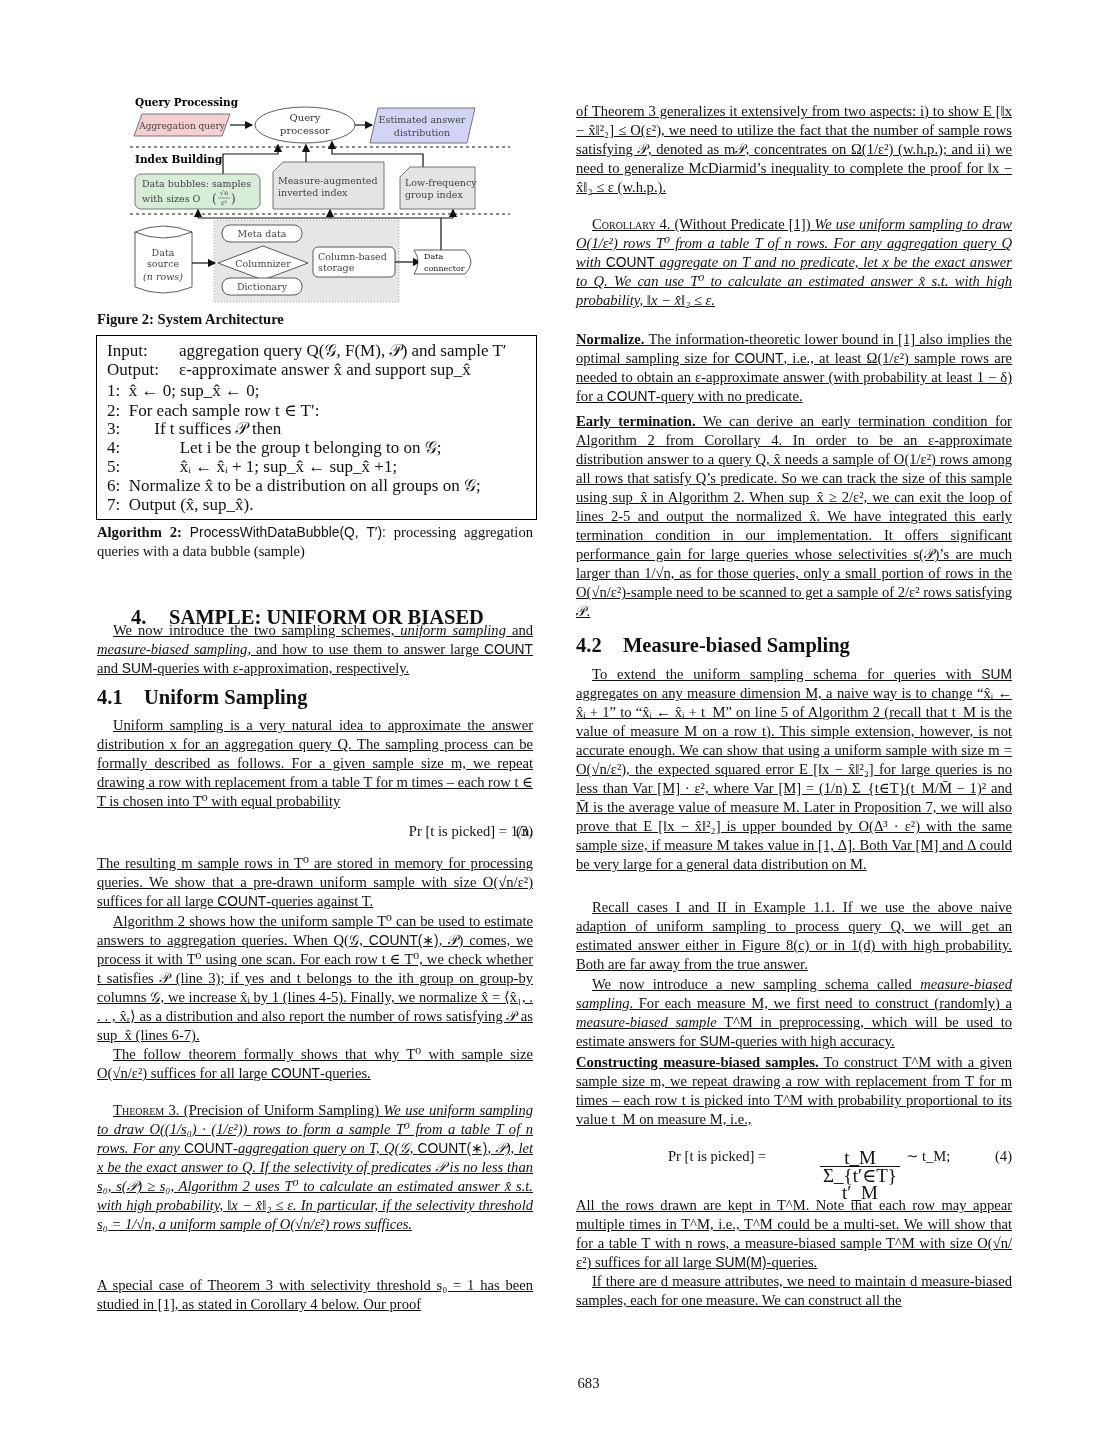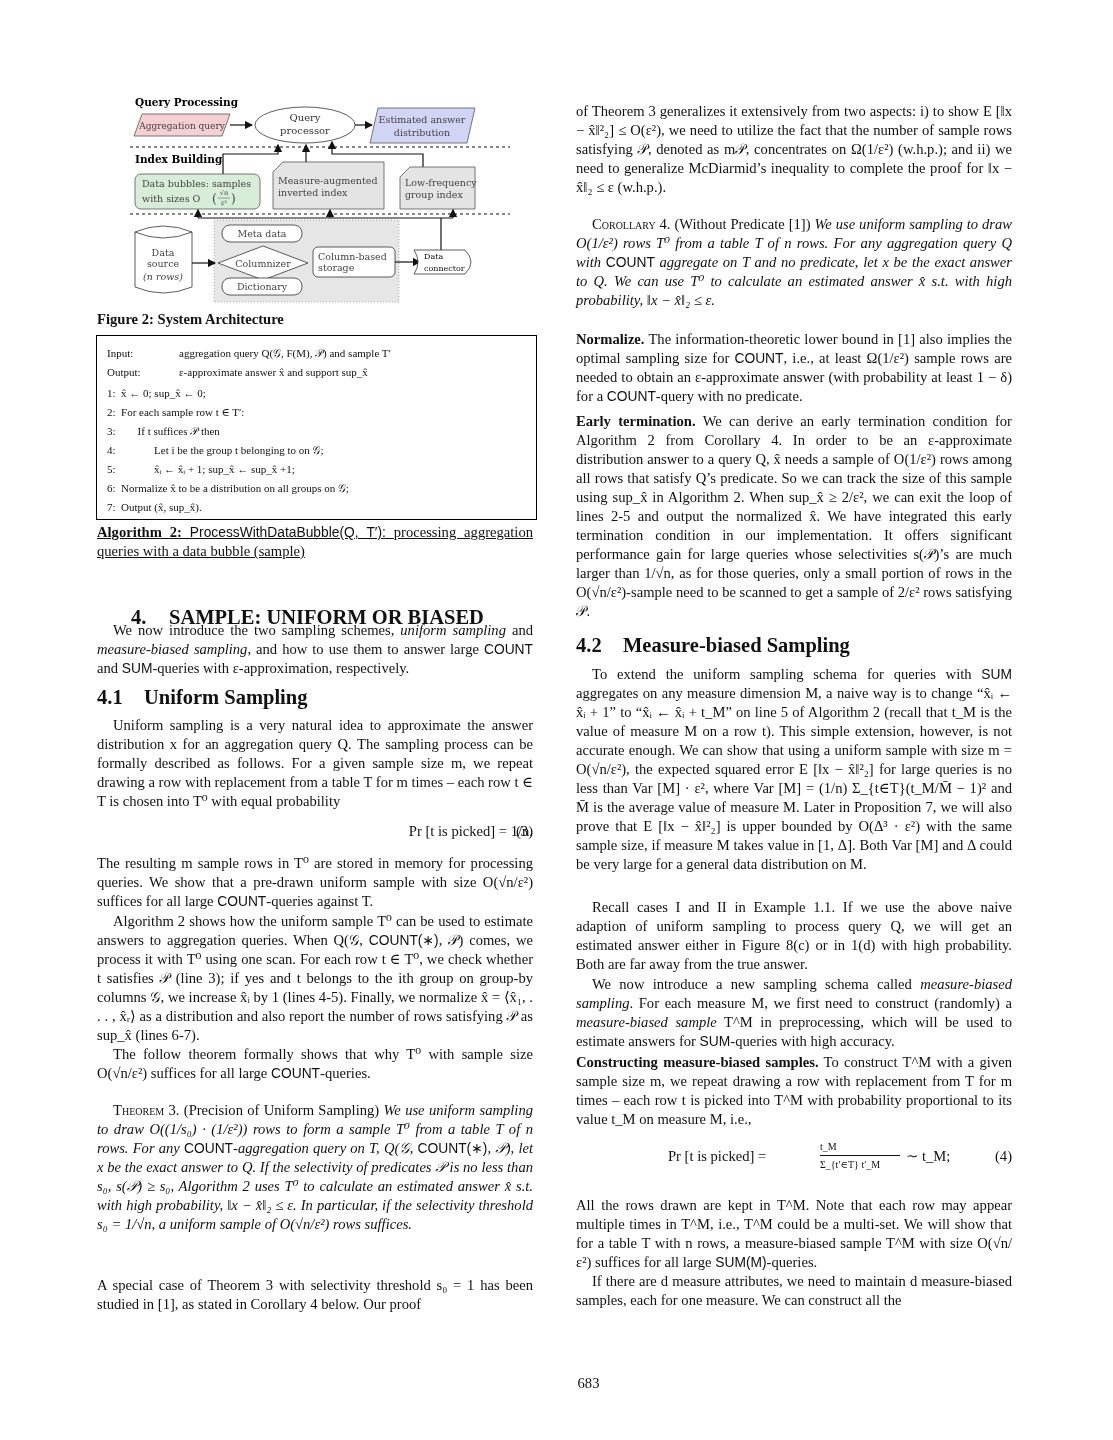--- a/index.html
+++ b/index.html
@@ -1,43 +1,43 @@
 <!DOCTYPE html>
 <html><head>
 <meta charset="utf-8">
 <style>
   html, body { margin: 0; padding: 0; background: #ffffff; }
   body { width: 1113px; height: 1440px; position: relative; overflow: hidden;
          font-family: "Liberation Serif", "DejaVu Serif", serif; color: #111; }
   .col { position: absolute; top: 0; width: 436px; font-size: 14.6px; line-height: 19.05px; }
   #left { left: 97px; }
   #right { left: 576px; }
-  p { margin: 0; text-align: justify; }
+  p { margin: 0; text-align: justify; text-decoration: underline; }
   .indent { text-indent: 16px; }
   .sf { font-family: "Liberation Sans", "DejaVu Sans", sans-serif; font-size: 13.8px; }
   .it { font-style: italic; }
   .b { font-weight: bold; }
   .sc { font-variant: small-caps; }
   .abs { position: absolute; }
   h1.sec { font-size: 20.5px; font-weight: bold; margin: 17px; position: absolute; left: 17px; white-space: nowrap; }
   h1.sec .num { display: inline-block; width: 38px; }
   h2.sub { font-size: 20.5px; font-weight: bold; margin: 0; position: absolute; left: 0; white-space: nowrap; }
   h2.sub .num { display: inline-block; width: 47px; }
   .eq { position: absolute; left: 0; width: 436px; }
   .eq .body { position: absolute; text-align: right; width: 436px; }
   .eq .tag { position: absolute; right: 0; }
   
   #figure { position: absolute; left: 130px; top: 92px; width: 380px; height: 225px; }
   #figure svg text { font-family: "DejaVu Serif", serif; }
   .fig-caption { position: absolute; left: 97px; width: 436px; top: 311px; font-weight: bold; font-size: 14.6px; }
   
   #algo { position: absolute; left: 96px; top: 335px; width: 441px; height: 185px; border: 1px solid #000; box-sizing: border-box; }
-  #algo .row { position: absolute; left: 10px; font-size: 11px; white-space: nowrap; margin-top: 6px; }
+  #algo .row { position: absolute; left: 10px; font-size: 17px; white-space: nowrap; }
   #algo .lbl { display: inline-block; width: 72px; }
-  .algo-caption { position: absolute; left: 97px; top: 523px; width: 436px; font-size: 14.6px; line-height: 19px; text-align: justify; text-decoration: underline; }
+  .algo-caption { position: absolute; left: 97px; top: 523px; width: 436px; font-size: 14.6px; line-height: 19px; text-align: justify; }
   .page-number { position: absolute; left: 0; width: 1113px; top: 1375px; text-align: center; font-size: 14.6px; margin-left: 32px; }
 </style>
 </head>
 <body>
 
 <div id="figure">
   <svg width="380" height="225" viewBox="0 0 380 225" xmlns="http://www.w3.org/2000/svg">
     <defs>
       <marker id="arr" markerWidth="7" markerHeight="7" refX="6" refY="3.5" orient="auto">
         <path d="M0,0 L7,3.5 L0,7 z" fill="#111"></path>
@@ -214,21 +214,21 @@
   </p>
   <p class="indent abs" style="top:898px">Recall cases I and II in Example 1.1. If we use the above naive adaption of uniform sampling to process query Q, we will get an estimated answer either in Figure 8(c) or in 1(d) with high probability. Both are far away from the true answer.</p>
   <p class="indent abs" style="top:975px">
     <span>We now introduce a new sampling schema called </span><span class="it">measure-biased sampling</span><span>. For each measure M, we first need to construct (randomly) a </span><span class="it">measure-biased sample</span><span> T^M in preprocessing, which will be used to estimate answers for </span><span class="sf">SUM</span><span>-queries with high accuracy.</span>
   </p>
   <p class="abs" style="top:1053px">
     <span class="b">Constructing measure-biased samples.</span><span> To construct T^M with a given sample size m, we repeat drawing a row with replacement from T for m times – each row t is picked into T^M with probability proportional to its value t_M on measure M, i.e.,</span>
   </p>
   <div class="eq" style="top:1138px; height:40px">
     <span style="position:absolute; left:92px; top:9px">Pr [t is picked] =</span>
-    <span style="position:absolute; left:244px; top:0; width:80px; font-size:10px; line-height:17px">
+    <span style="position:absolute; left:244px; top:11px; text-align:center; width:80px; font-size:19px; line-height:17px">
       <span style="display:block; border-bottom:1px solid #111">t_M</span>
       <span style="display:block">Σ_{t′∈T} t′_M</span>
     </span>
     <span style="position:absolute; left:330px; top:9px">∼ t_M;</span>
     <span class="tag" style="top:9px">(4)</span>
   </div>
   <p class="abs" style="top:1196px">
     <span>All the rows drawn are kept in T^M. Note that each row may appear multiple times in T^M, i.e., T^M could be a multi-set. We will show that for a table T with n rows, a measure-biased sample T^M with size O(√n/ε²) suffices for all large </span><span class="sf">SUM(M)</span><span>-queries.</span>
   </p>
   <p class="indent abs" style="top:1272px">If there are d measure attributes, we need to maintain d measure-biased samples, each for one measure. We can construct all the</p>

